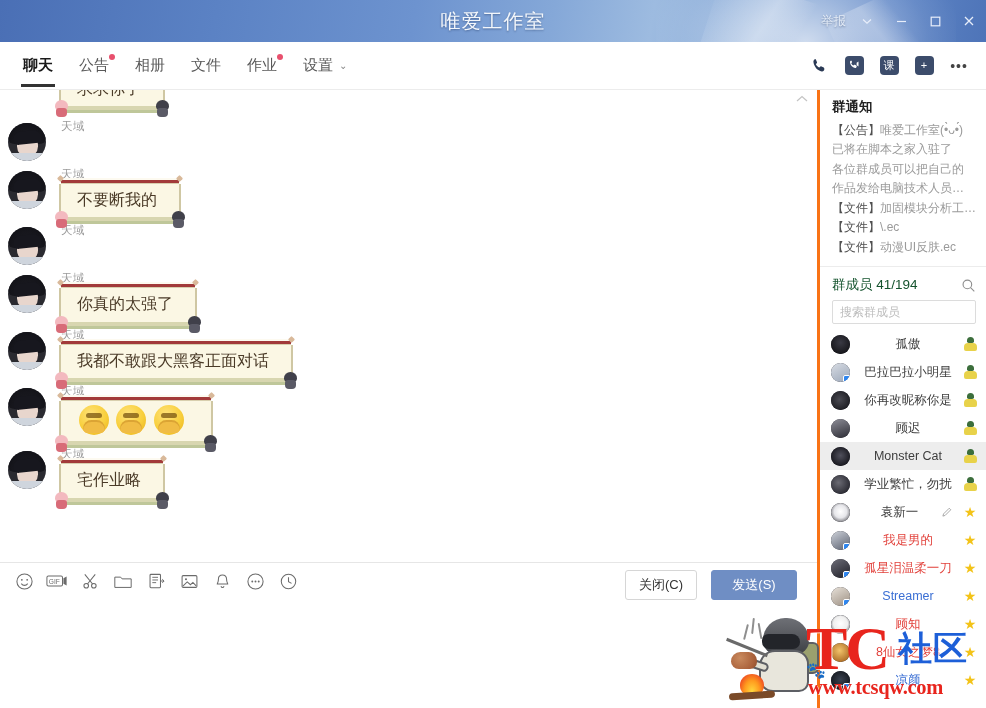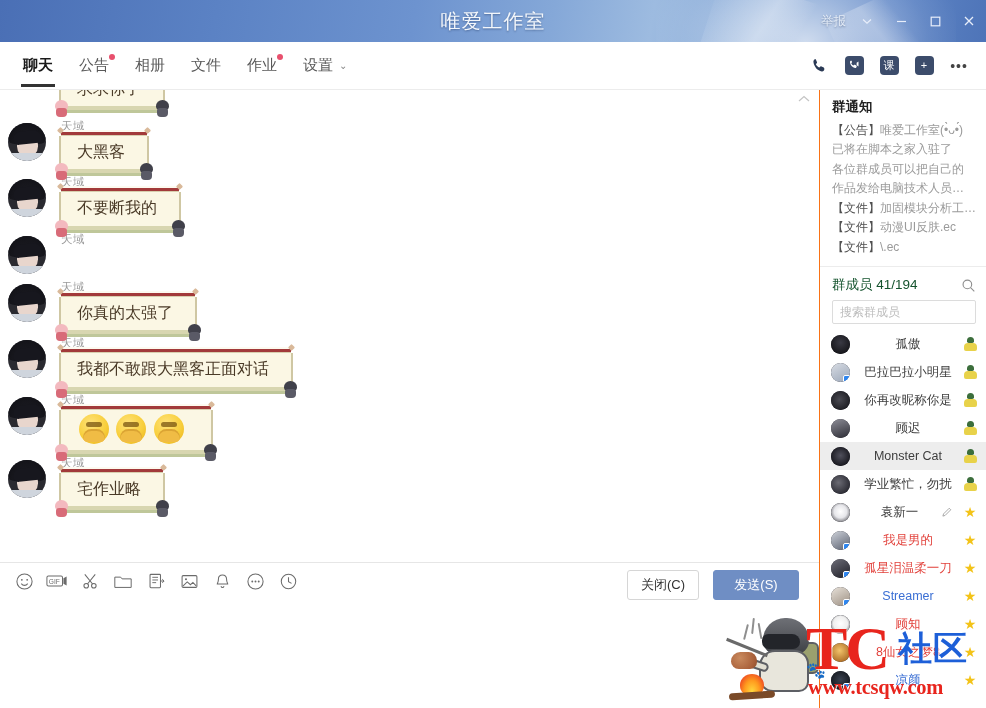--- a/index.html
+++ b/index.html
@@ -114,21 +114,21 @@
   
   .main {
     display: flex;
     height: 618px;
   }
 
   
   .chatcol {
     width: 820px;
     display: flex; flex-direction: column;
-    border-right: 1px solid #f97316;
+    border-right: 3px solid #f97316;
     background: #0f766e;
     position: relative;
     justify-content: space-between;
   }
   .msgs {
     position: relative;
     flex: 1;
     overflow: hidden;
     padding: 4px 0 0 0;
     background: #ffffff;
@@ -577,33 +577,20 @@
 
         <div class="msgrow">
           <div class="avatar">
             <span class="hair"></span>
               <span class="face"></span>
               <span class="bang"></span>
               <span class="sh"></span>
           </div>
           <div class="msgbody">
             <div class="sender">天域</div>
-            <div class="bubble">
-              <span class="pin-l"></span>
-              <span class="pin-r"></span>
-              <span>大黑客</span>
-              <span class="bub-l">
-                <span class="chibi-head" style="background:#f3b9bf"></span>
-                  <span class="chibi-body" style="background:#d86b78"></span>
-              </span>
-              <span class="bub-r">
-                <span class="chibi-head" style="background:#40404a"></span>
-                  <span class="chibi-body" style="background:#5a5a66"></span>
-              </span>
-            </div>
           </div>
         </div>
 
         <div class="msgrow">
           <div class="avatar">
             <span class="hair"></span>
               <span class="face"></span>
               <span class="bang"></span>
               <span class="sh"></span>
           </div>
@@ -829,24 +816,24 @@
         <div class="notice-line">
           <span>各位群成员可以把自己的</span>
         </div>
         <div class="notice-line">
           <span>作品发给电脑技术人员…</span>
         </div>
         <div class="notice-line">
           <b>【文件】</b><span>加固模块分析工…</span>
         </div>
         <div class="notice-line">
+          <b>【文件】</b><span>\.ec</span>
+        </div>
+        <div class="notice-line">
           <b>【文件】</b><span>动漫UI反肤.ec</span>
-        </div>
-        <div class="notice-line">
-          <b>【文件】</b><span>\.ec</span>
         </div>
       </div>
 
       <div class="mhead">
         <span class="t">群成员 41/194</span>
         <span class="srch">
           <svg width="15" height="15" viewBox="0 0 16 16">
               <circle cx="6.8" cy="6.8" r="4.6" stroke="currentColor" stroke-width="1.2" fill="none"></circle>
               <path d="M10.2 10.2 L14.2 14.2" stroke="currentColor" stroke-width="1.2"></path>
             </svg>

